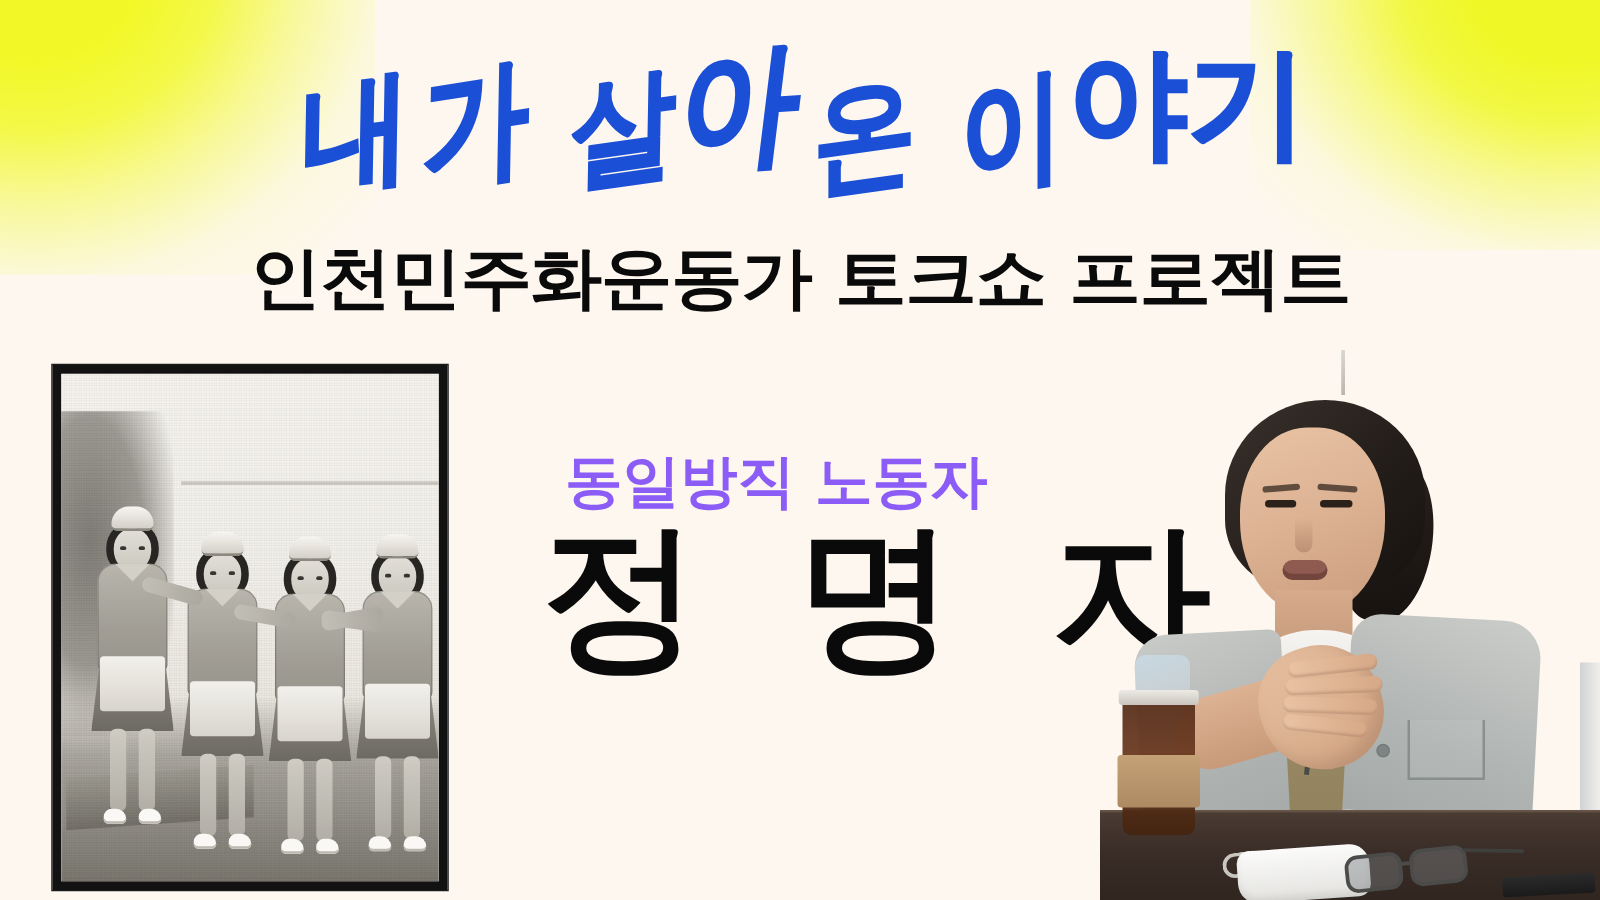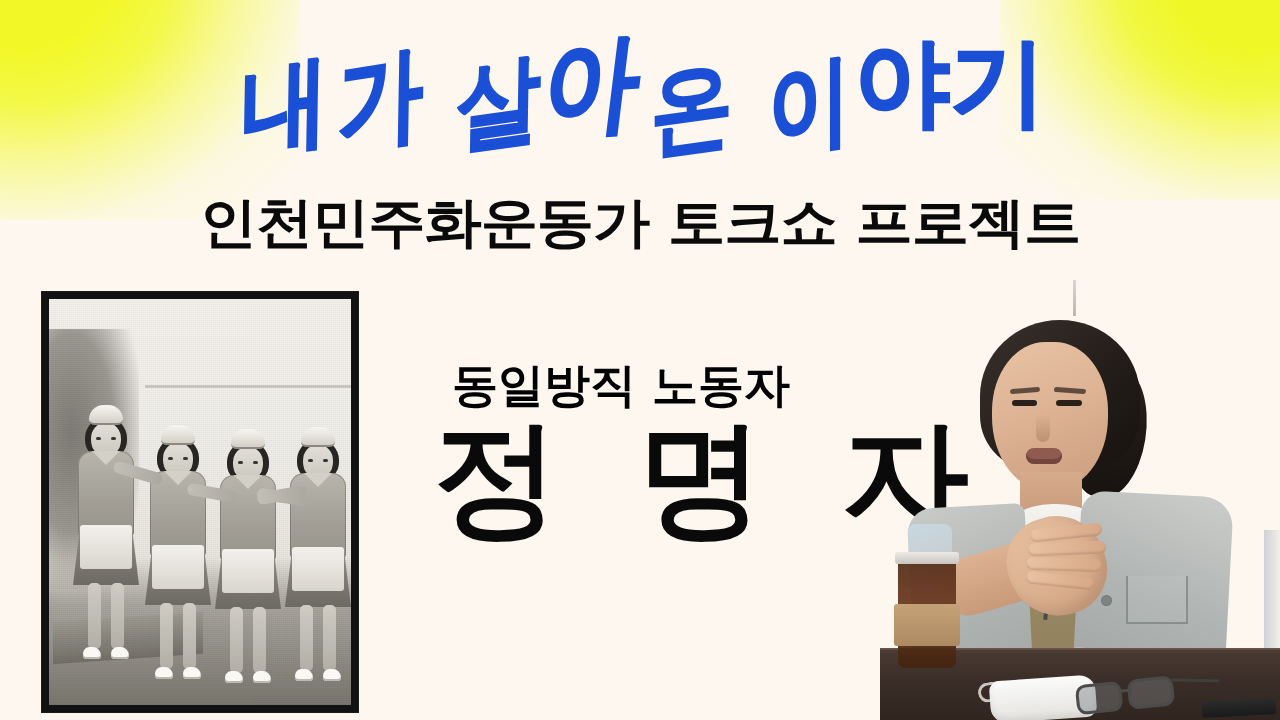--- a/index.html
+++ b/index.html
@@ -217,21 +217,21 @@
   }
 
   
   #guest-role{
     position:absolute; left:452px; top:362px;
     font-family:"DejaVu Sans", sans-serif;
     font-weight:700;
     font-size:46px;
     line-height:1;
     letter-spacing:0px;
-    color:#000000;
+    color:#8b5cf6;
     white-space:nowrap;
   }
   #guest-name{
     position:absolute; left:432px; top:408px;
     font-family:"DejaVu Sans", sans-serif;
     font-weight:400;
     font-size:128px;
     line-height:1.1;
     letter-spacing:18px;
     color:#0A0A0A;

